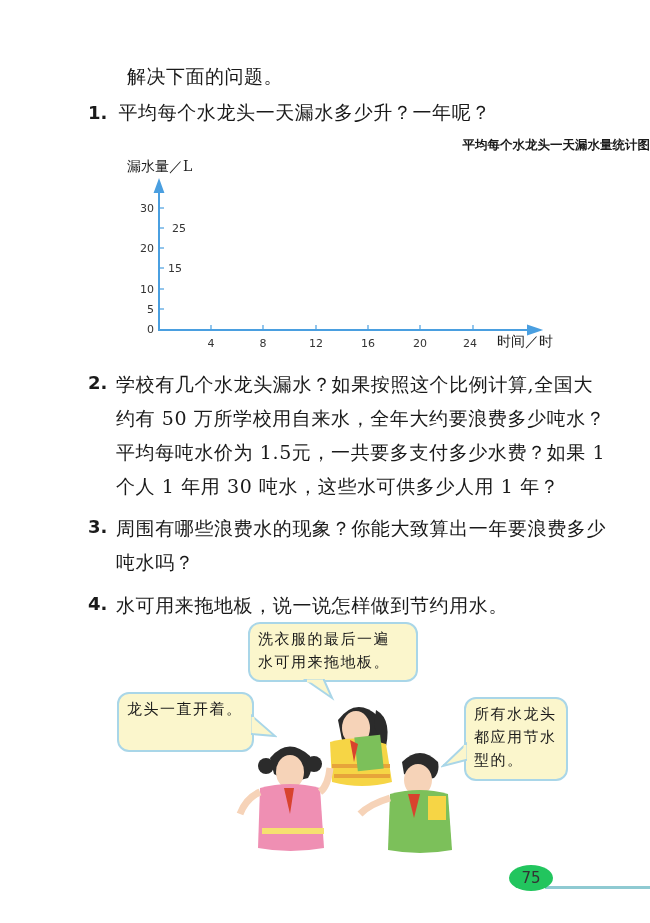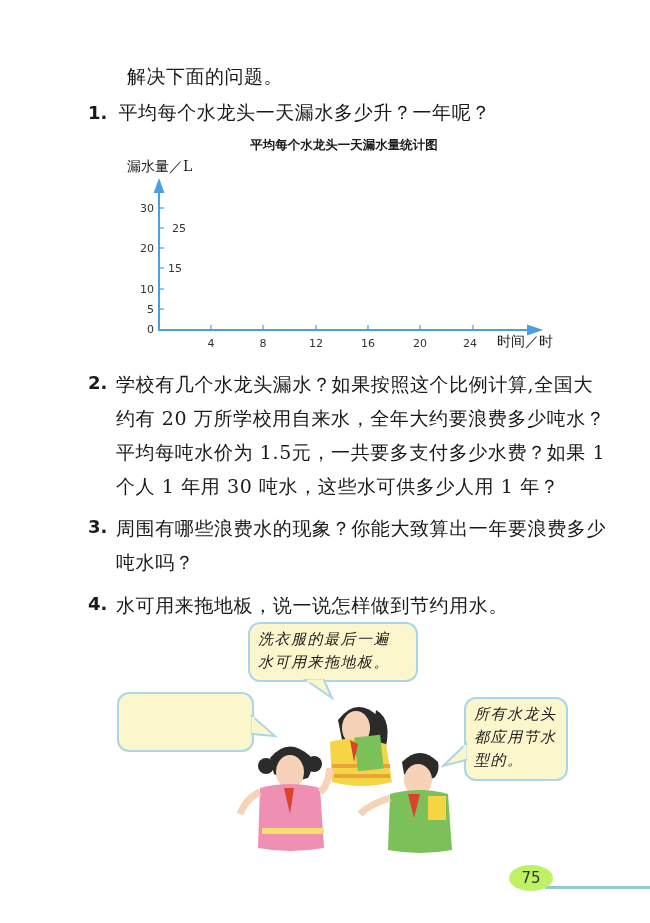--- a/index.html
+++ b/index.html
@@ -4,31 +4,31 @@
 <style>
   html, body { margin:0; padding:0; }
   body {
     width:650px; height:923px; background:#ffffff; position:relative; overflow:hidden;
     font-family: "DejaVu Serif", "Liberation Serif", serif; color:#1a1a1a;
   }
   .abs { position:absolute; }
   .intro { left:127px; top:64px; font-size:19px; letter-spacing:0.5px; }
   .q-num { font-family:"DejaVu Sans","Liberation Sans",sans-serif; font-weight:bold; font-size:18px; }
   .q-line { font-size:19px; letter-spacing:0.6px; white-space:nowrap; }
-  .chart-title { left:0; width:650px; top:137px; text-align:center; font-family:"DejaVu Sans","Liberation Sans",sans-serif; font-weight:bold; font-size:12.5px; padding-left:38px; box-sizing:border-box; }
+  .chart-title { left:0; width:650px; top:137px; text-align:right; font-family:"DejaVu Sans","Liberation Sans",sans-serif; font-weight:bold; font-size:12.5px; padding-left:38px; box-sizing:border-box; }
   .ylabel { left:127px; top:158px; font-size:14px; }
   .xlabel { left:497px; top:333px; font-size:14px; }
   .tick { font-family:"DejaVu Sans","Liberation Sans",sans-serif; font-size:11px; color:#333; }
   .bubble {
     position:absolute; background:#fbf6cc; border:2px solid #a9d6e8; border-radius:12px;
-    font-size:15px; line-height:23px; letter-spacing:1.5px; padding:4px 8px; box-sizing:border-box;font-style:italic;
+    font-size:15px; line-height:23px; letter-spacing:1.5px; padding:4px 8px; box-sizing:border-box;
   }
   .page-num {
     left:509px; top:865px; width:44px; height:26px; border-radius:50%;
-    background:#bef264; text-align:center; line-height:26px;
+    background:#22c55e; text-align:center; line-height:26px;
     font-family:"DejaVu Sans","Liberation Sans",sans-serif; font-size:15px; color:#333;
   }
   .page-line { left:545px; top:886px; width:105px; height:3px; background:#8fcad2; }
 </style>
 </head>
 <body>
 
 <div class="abs intro">解决下面的问题。</div>
 
 <div class="abs" style="left:88px;top:100px;">
@@ -75,21 +75,21 @@
 <div class="abs tick" style="left:253px;top:337px;width:20px;text-align:center;">8</div>
 <div class="abs tick" style="left:306px;top:337px;width:20px;text-align:center;">12</div>
 <div class="abs tick" style="left:358px;top:337px;width:20px;text-align:center;">16</div>
 <div class="abs tick" style="left:410px;top:337px;width:20px;text-align:center;">20</div>
 <div class="abs tick" style="left:463px;top:337px;width:20px;text-align:left;">24</div>
 
 <div class="abs" style="left:88px;top:372px;">
   <span class="q-num">2.</span>
 </div>
 <div class="abs q-line" style="left:116px;top:372px;">学校有几个水龙头漏水？如果按照这个比例计算,全国大</div>
-<div class="abs q-line" style="left:116px;top:406px;">约有 20 万所学校用自来水，全年大约要浪费多少吨水？</div>
+<div class="abs q-line" style="left:116px;top:406px;">约有 50 万所学校用自来水，全年大约要浪费多少吨水？</div>
 <div class="abs q-line" style="left:116px;top:440px;">平均每吨水价为 1.5元，一共要多支付多少水费？如果 1</div>
 <div class="abs q-line" style="left:116px;top:474px;">个人 1 年用 30 吨水，这些水可供多少人用 1 年？</div>
 
 <div class="abs" style="left:88px;top:516px;">
   <span class="q-num">3.</span>
 </div>
 <div class="abs q-line" style="left:116px;top:516px;">周围有哪些浪费水的现象？你能大致算出一年要浪费多少</div>
 <div class="abs q-line" style="left:116px;top:550px;">吨水吗？</div>
 
 <div class="abs" style="left:88px;top:593px;">
@@ -100,20 +100,21 @@
 <div class="bubble" style="left:248px;top:622px;width:170px;height:60px;">
   <div>洗衣服的最后一遍</div>
   <div>水可用来拖地板。</div>
 </div>
 <svg class="abs" style="left:300px;top:678px;" width="40" height="24">
   <polygon points="6,2 24,2 32,20" fill="#fbf6cc" stroke="#a9d6e8" stroke-width="2"></polygon>
   <line x1="7" y1="3" x2="23" y2="3" stroke="#fbf6cc" stroke-width="3"></line>
 </svg>
 
 <div class="bubble" style="left:117px;top:692px;width:137px;height:60px;">
+  <div>龙头一直开着。</div>
 </div>
 <svg class="abs" style="left:251px;top:714px;" width="26" height="26">
   <polygon points="1,2 24,22 1,20" fill="#fbf6cc" stroke="#a9d6e8" stroke-width="2"></polygon>
   <line x1="2" y1="3" x2="2" y2="19" stroke="#fbf6cc" stroke-width="3"></line>
 </svg>
 
 <div class="bubble" style="left:464px;top:697px;width:104px;height:84px;">
   <div>所有水龙头</div>
   <div>都应用节水</div>
   <div>型的。</div>

